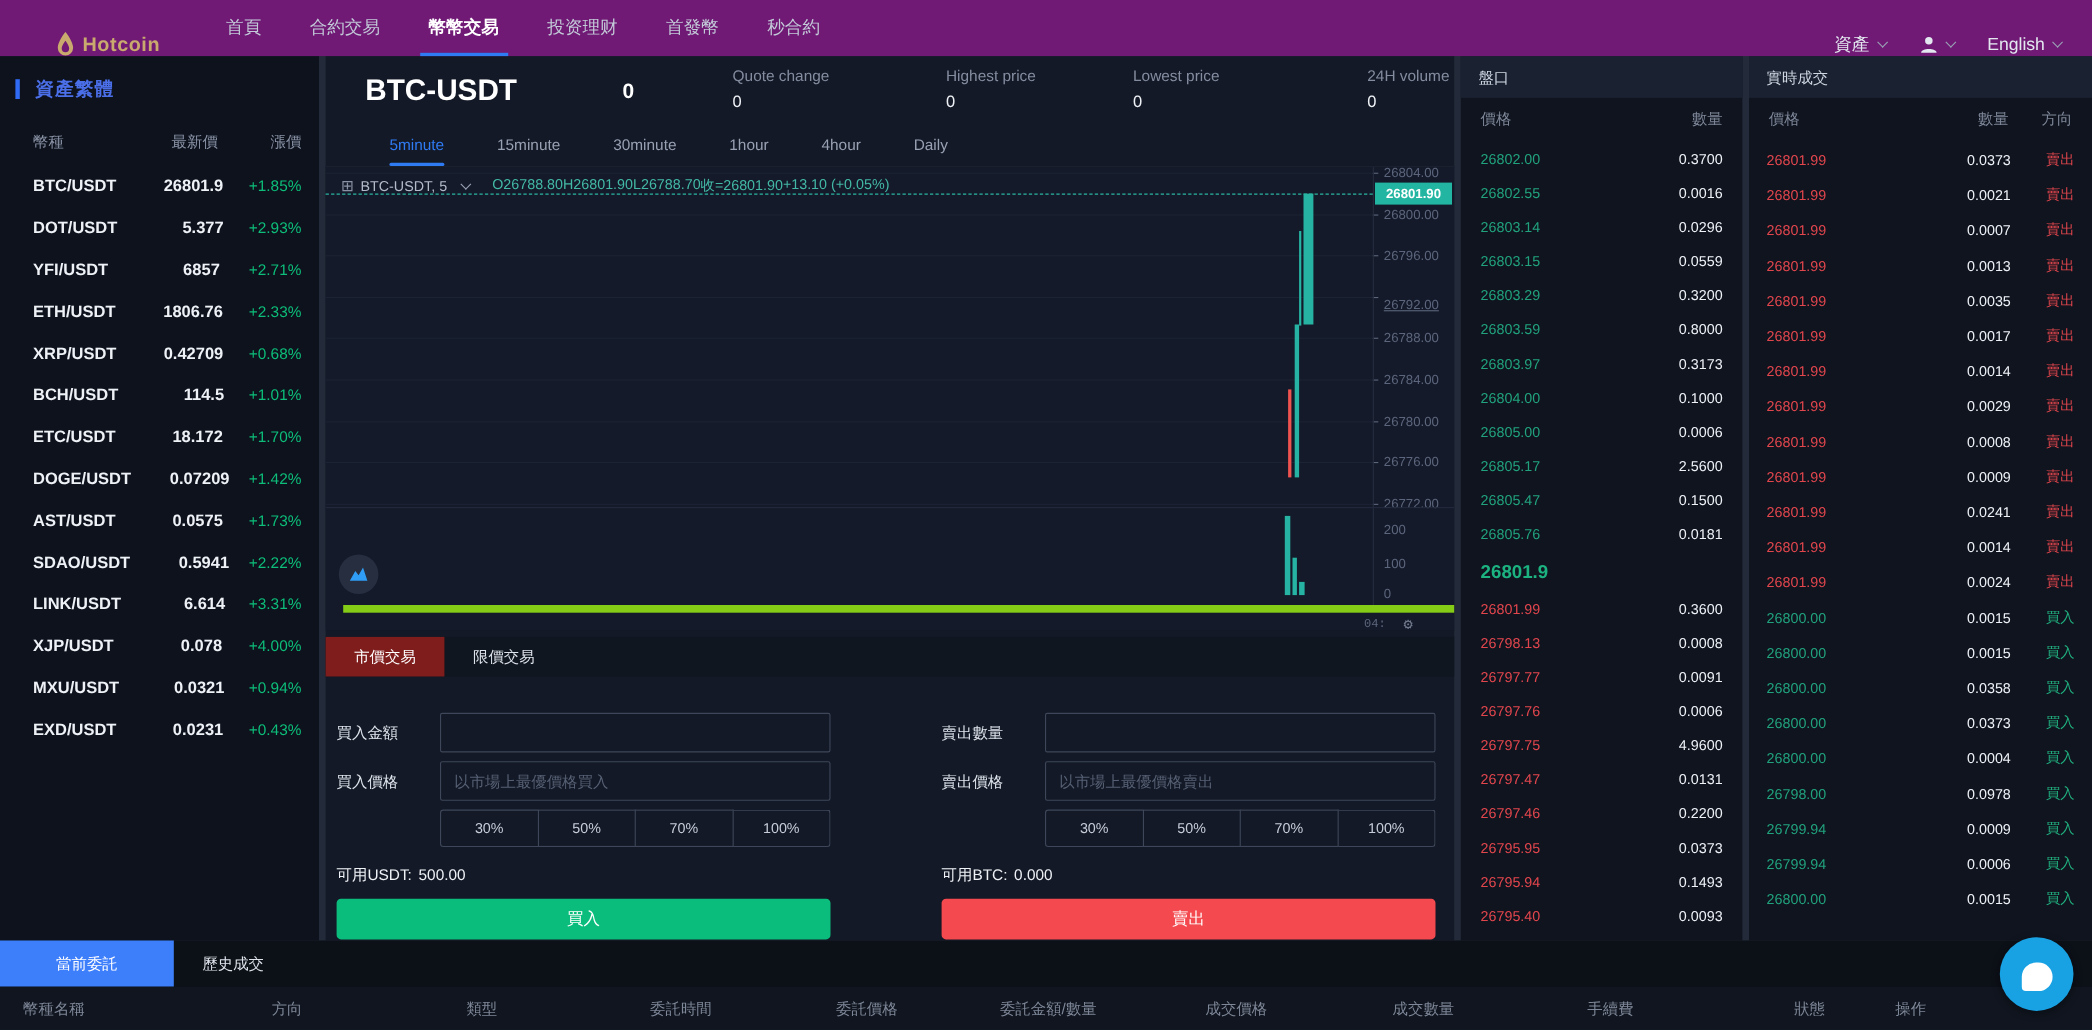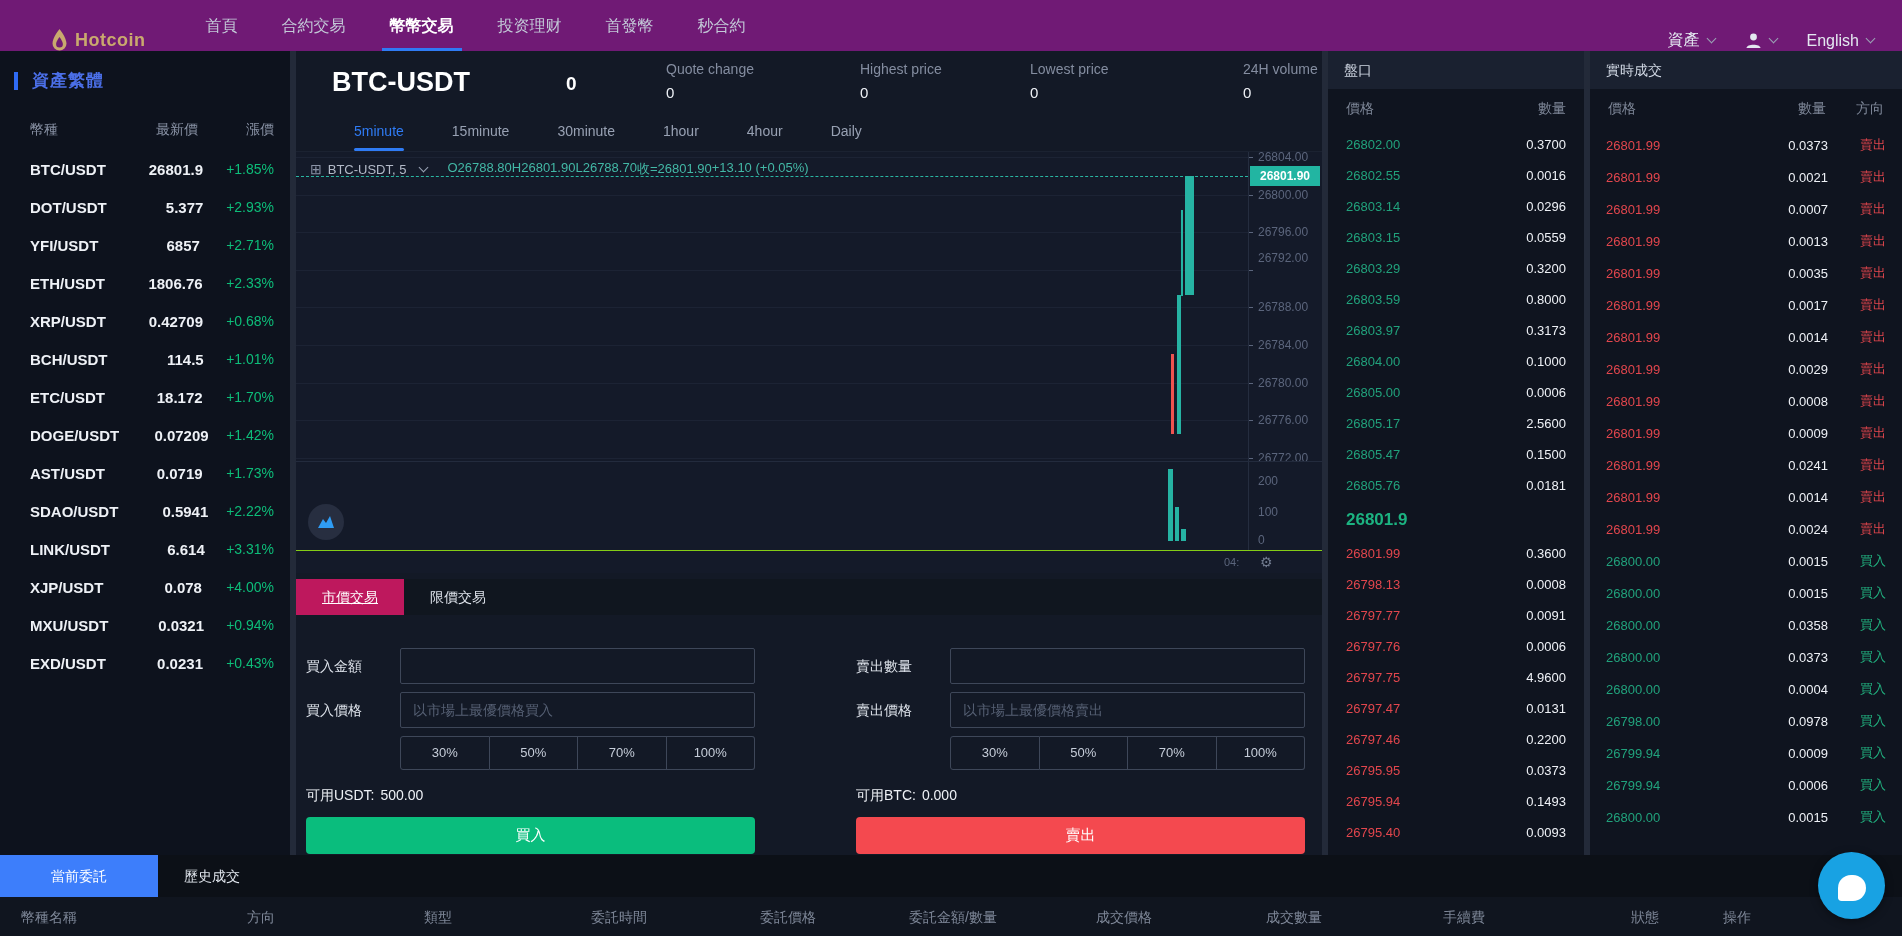--- a/index.html
+++ b/index.html
@@ -58,30 +58,30 @@
   .axis-v { position:absolute; left:952px; top:0; bottom:23px; width:1px; background:#252d3f; }
   .px-label { position:absolute; left:962px; color:#5b657c; font-size:12px; transform:translateY(-50%); }
   .px-tick { position:absolute; left:952px; width:5px; height:1px; background:#5b657c; }
   .dashline { position:absolute; left:0; width:952px; height:0; border-top:1px dashed #2ab5a2; }
   .px-badge { position:absolute; left:954px; width:70px; height:20px; background:#22b5a2; color:#fff; font-size:12px; font-weight:bold; text-align:center; line-height:20px; }
   .legend { position:absolute; top:8px; left:14px; font-size:13px; color:#b3bac8; display:flex; align-items:center; gap:6px; }
   .legend .ohlc { color:#43b8a6; margin-left:14px; display:flex; }
   .grid-plus { font-size:14px; color:#8a93a6; }
   .vol-label { position:absolute; left:962px; color:#5b657c; font-size:12px; transform:translateY(-50%); }
   .pane-sep { position:absolute; left:0; right:0; height:1px; background:#232b3d; }
-  .time-axis { position:absolute; left:0; right:0; bottom:0; height:23px; border-top:1px solid #84cc16; }
+  .time-axis { position:absolute; left:16px; right:0; bottom:0; height:23px; border-top:7px solid #84cc16;font-family:Liberation Mono, monospace; }
   .time-label { position:absolute; left:928px; top:5px; color:#5b657c; font-size:11px; }
   .gear { position:absolute; left:964px; top:3px; color:#707a8e; font-size:14px; cursor:pointer; }
   .watermark { position:absolute; left:12px; top:352px; width:36px; height:36px; border-radius:50%; background:#272e40; display:flex; align-items:center; justify-content:center; }
   .candles { position:absolute; left:0; top:0; }
 
   
   .trade-tabs { position:absolute; top:528px; left:0; right:0; height:36px; background:#10161f; display:flex; }
   .trade-tab { width:108px; text-align:center; line-height:36px; font-size:14px; color:#dfe4ec; cursor:pointer; }
-  .trade-tab.active { background:#be185d; color:#fff;text-decoration:underline; }
+  .trade-tab.active { background:#7f1d1d; color:#fff; }
   .trade-form { position:absolute; top:564px; left:0; right:0; bottom:0; }
   .form-col { position:absolute; top:33px; width:449px; }
   .form-col.buy { left:10px; } .form-col.sell { left:560px; }
   .frow { display:flex; margin-bottom:8px; }
   .flabel { width:94px; font-size:14px; color:#dfe4ec; line-height:36px; }
   .finput { flex:1; height:36px; background:transparent; border:1px solid #3e4759; border-radius:2px; color:#dfe4ec; font-size:14px; padding:0 12px; outline:none; font-family:"Liberation Sans",sans-serif; }
   .finput::placeholder { color:#566074; }
   .pct-row { display:flex; margin:4px 0 0 94px; }
   .pct { flex:1; height:34px; border:1px solid #3e4759; border-left:none; background:transparent; color:#c6cdd9; font-size:13px; text-align:center; line-height:32px; cursor:pointer; }
   .pct:first-child { border-left:1px solid #3e4759; border-radius:3px 0 0 3px; }
@@ -202,21 +202,21 @@
           <span class="sb-price">18.172</span>
           <span class="sb-chg">+1.70%</span>
         </div>
         <div class="sb-row">
           <span class="sb-sym">DOGE/USDT</span>
           <span class="sb-price">0.07209</span>
           <span class="sb-chg">+1.42%</span>
         </div>
         <div class="sb-row">
           <span class="sb-sym">AST/USDT</span>
-          <span class="sb-price">0.0719</span>
+          <span class="sb-price">0.0575</span>
           <span class="sb-chg">+1.73%</span>
         </div>
         <div class="sb-row">
           <span class="sb-sym">SDAO/USDT</span>
           <span class="sb-price">0.5941</span>
           <span class="sb-chg">+2.22%</span>
         </div>
         <div class="sb-row">
           <span class="sb-sym">LINK/USDT</span>
           <span class="sb-price">6.614</span>
@@ -278,21 +278,21 @@
           <div class="px-tick" style="top: 5px;"></div>
           <div class="px-label" style="top: 5px;">26804.00</div>
           <div class="gridline" style="top: 42.6px;"></div>
           <div class="px-tick" style="top: 42.6px;"></div>
           <div class="px-label" style="top: 42.6px;">26800.00</div>
           <div class="gridline" style="top: 80.2px;"></div>
           <div class="px-tick" style="top: 80.2px;"></div>
           <div class="px-label" style="top: 80.2px;">26796.00</div>
           <div class="gridline" style="top: 117.8px;"></div>
           <div class="px-tick" style="top: 117.8px;"></div>
-          <div class="px-label" style="top: 106px;">26792.00</div>
+          <div class="px-label" style="top: 125px; text-decoration: underline;">26792.00</div>
           <div class="gridline" style="top: 155.4px;"></div>
           <div class="px-tick" style="top: 155.4px;"></div>
           <div class="px-label" style="top: 155.4px;">26788.00</div>
           <div class="gridline" style="top: 193px;"></div>
           <div class="px-tick" style="top: 193px;"></div>
           <div class="px-label" style="top: 193px;">26784.00</div>
           <div class="gridline" style="top: 230.6px;"></div>
           <div class="px-tick" style="top: 230.6px;"></div>
           <div class="px-label" style="top: 230.6px;">26780.00</div>
           <div class="gridline" style="top: 268.2px;"></div>

